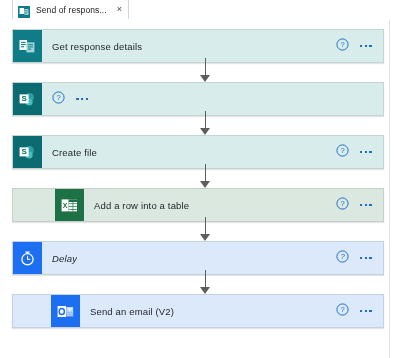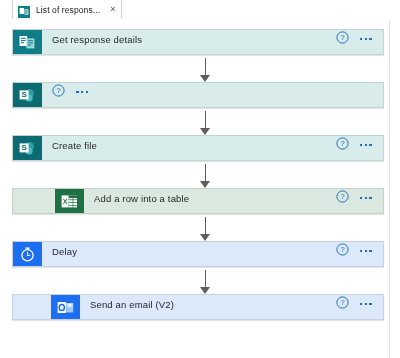--- a/index.html
+++ b/index.html
@@ -77,23 +77,23 @@
     width: 10px;
     height: 338px;
     background: #ffffff;
   }
 
   
   .node {
     position: absolute;
     left: 12px;
     width: 372px;
-    height: 26px;
-    display: flex;
-    align-items: flex-start;
+    height: 34px;
+    display: flex;
+    align-items: center;
     box-sizing: border-box;
     border: 1px solid rgba(0,0,0,0.10);
     box-shadow: 0 1px 1px rgba(0,0,0,0.10);
   }
   .node-iconbox {
     width: 29px;
     height: 100%;
     flex: 0 0 29px;
     display: flex;
     align-items: center;
@@ -167,21 +167,21 @@
     <span class="tab-icon">
       <svg width="12" height="12" viewBox="0 0 12 12">
         <rect x="0" y="0" width="12" height="12" fill="#0f7c87"></rect>
         <rect x="1.6" y="2" width="4.4" height="6" fill="#ffffff"></rect>
         <rect x="6.4" y="3.2" width="4" height="5.6" fill="#bfe3e3"></rect>
         <rect x="7.1" y="4.4" width="2.6" height="0.7" fill="#0f7c87"></rect>
         <rect x="7.1" y="5.8" width="2.6" height="0.7" fill="#0f7c87"></rect>
         <rect x="7.1" y="7.2" width="1.7" height="0.7" fill="#0f7c87"></rect>
       </svg>
     </span>
-    <span class="tab-title">List of respons...</span>
+    <span class="tab-title">Send of respons...</span>
     <span class="tab-close">×</span>
   </div>
 </div>
 
 <div class="canvas">
   <div id="nodes-root">
       <div class="node" style="top: 9px; background: rgb(217, 236, 236);">
         <div class="node-iconbox" style="background: rgb(15, 124, 135);">
           <svg width="17" height="17" viewBox="0 0 17 17">
             <rect x="0.5" y="2" width="7.6" height="10" fill="#ffffff"></rect>
@@ -277,21 +277,21 @@
                 <text x="6.5" y="9.4" font-family="Liberation Sans, sans-serif" font-size="7.6" fill="#1f6fc4" text-anchor="middle">?</text>
               </svg></span>
             <span class="ellipsis-icon">
               <i></i>
               <i></i>
               <i></i>
             </span>
           </div>
         </div>
       </div>
-      <div class="node" style="top: 221px; background: rgb(220, 233, 251);">
+      <div class="node" style="top: 221px; background: rgb(220, 233, 251); font-style: italic;">
         <div class="node-iconbox" style="background: rgb(27, 111, 240);">
           <svg width="17" height="17" viewBox="0 0 17 17">
             <circle cx="8.5" cy="9.3" r="5.6" fill="none" stroke="#ffffff" stroke-width="1.3"></circle>
             <rect x="7.5" y="1.9" width="2" height="1.8" fill="#ffffff"></rect>
             <rect x="6.2" y="1.4" width="4.6" height="1.2" rx="0.4" fill="#ffffff"></rect>
             <rect x="8.1" y="5.8" width="1" height="3.9" fill="#ffffff"></rect>
             <rect x="8.1" y="8.8" width="3.2" height="1" fill="#ffffff"></rect>
           </svg>
         </div>
         <div class="node-body">

